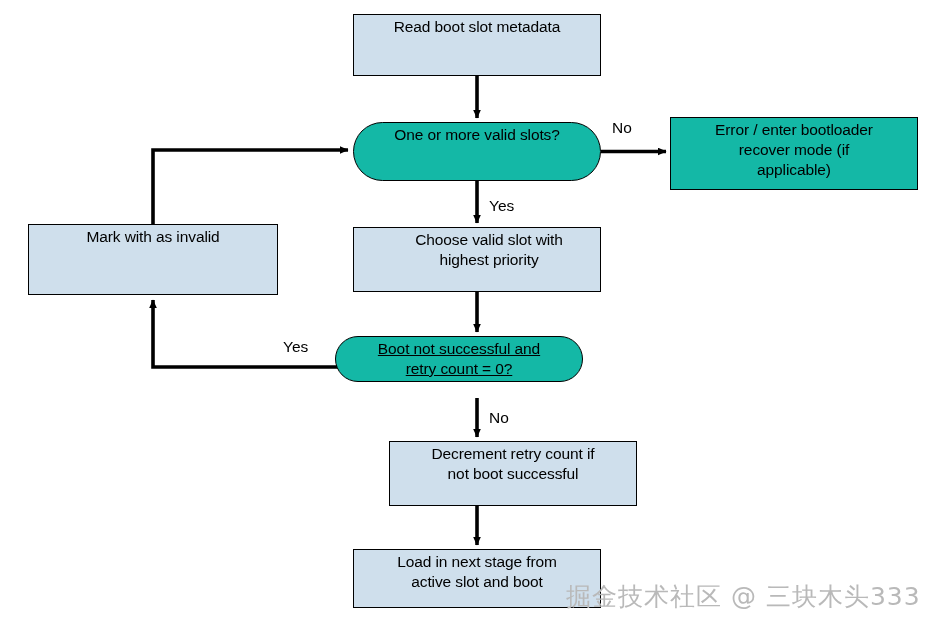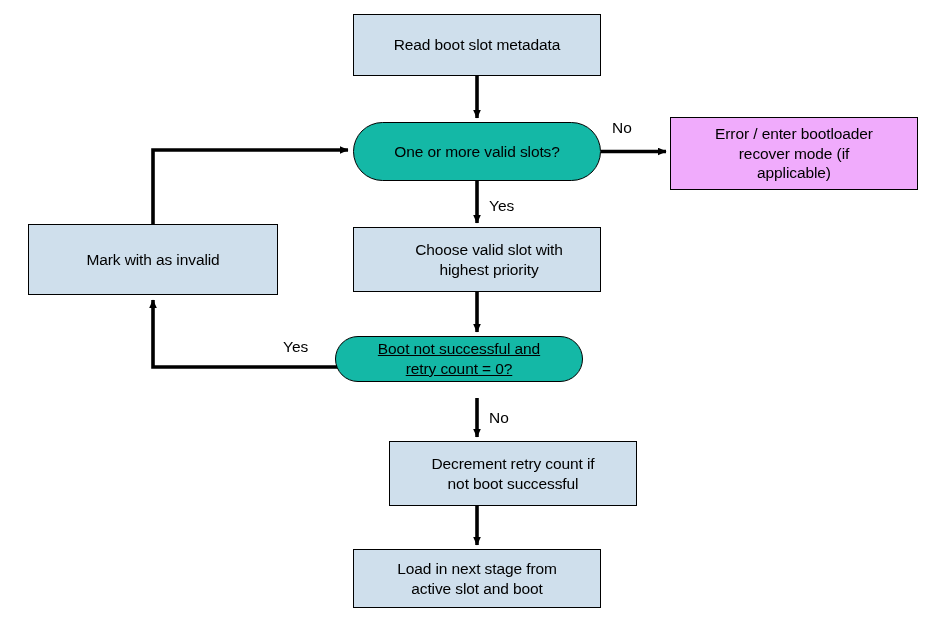--- a/index.html
+++ b/index.html
@@ -19,41 +19,41 @@
   #edges {
     position: absolute;
     left: 0; top: 0;
     width: 947px;
     height: 628px;
     pointer-events: none;
   }
   .node {
     position: absolute;
     display: flex;
-    align-items: center;
+    align-items: flex-start;
     justify-content: center;
     text-align: center;
     border: 1.6px solid #000000;
     color: #000000;
     font-size: 15.5px;
     line-height: 1.28;
     padding: 2px 8px;
     white-space: pre-line;
     letter-spacing: -0.1px;
   }
   .node.process {
     background: #cfdfec;
     border-radius: 0;
   }
   .node.decision {
     background: #14b8a6;
     border-radius: 999px;
   }
   .node.error {
-    background: #f0abfc;
+    background: #14b8a6;
     border-radius: 0;
   }
   .edge-label {
     position: absolute;
     font-size: 15.5px;
     color: #000000;
     white-space: nowrap;
     line-height: 1;
   }
   #watermark {
@@ -133,14 +133,15 @@
   </div>
 
   <span class="edge-label" style="left:612px; top:120px;">No</span>
 
   <span class="edge-label" style="left:489px; top:198px;">Yes</span>
 
   <span class="edge-label" style="left:283px; top:339px;">Yes</span>
 
   <span class="edge-label" style="left:489px; top:410px;">No</span>
 
+  <span id="watermark" style="left:566px; top:580px;">掘金技术社区 @ 三块木头333</span>
 
 </div>
 
 </body></html>

